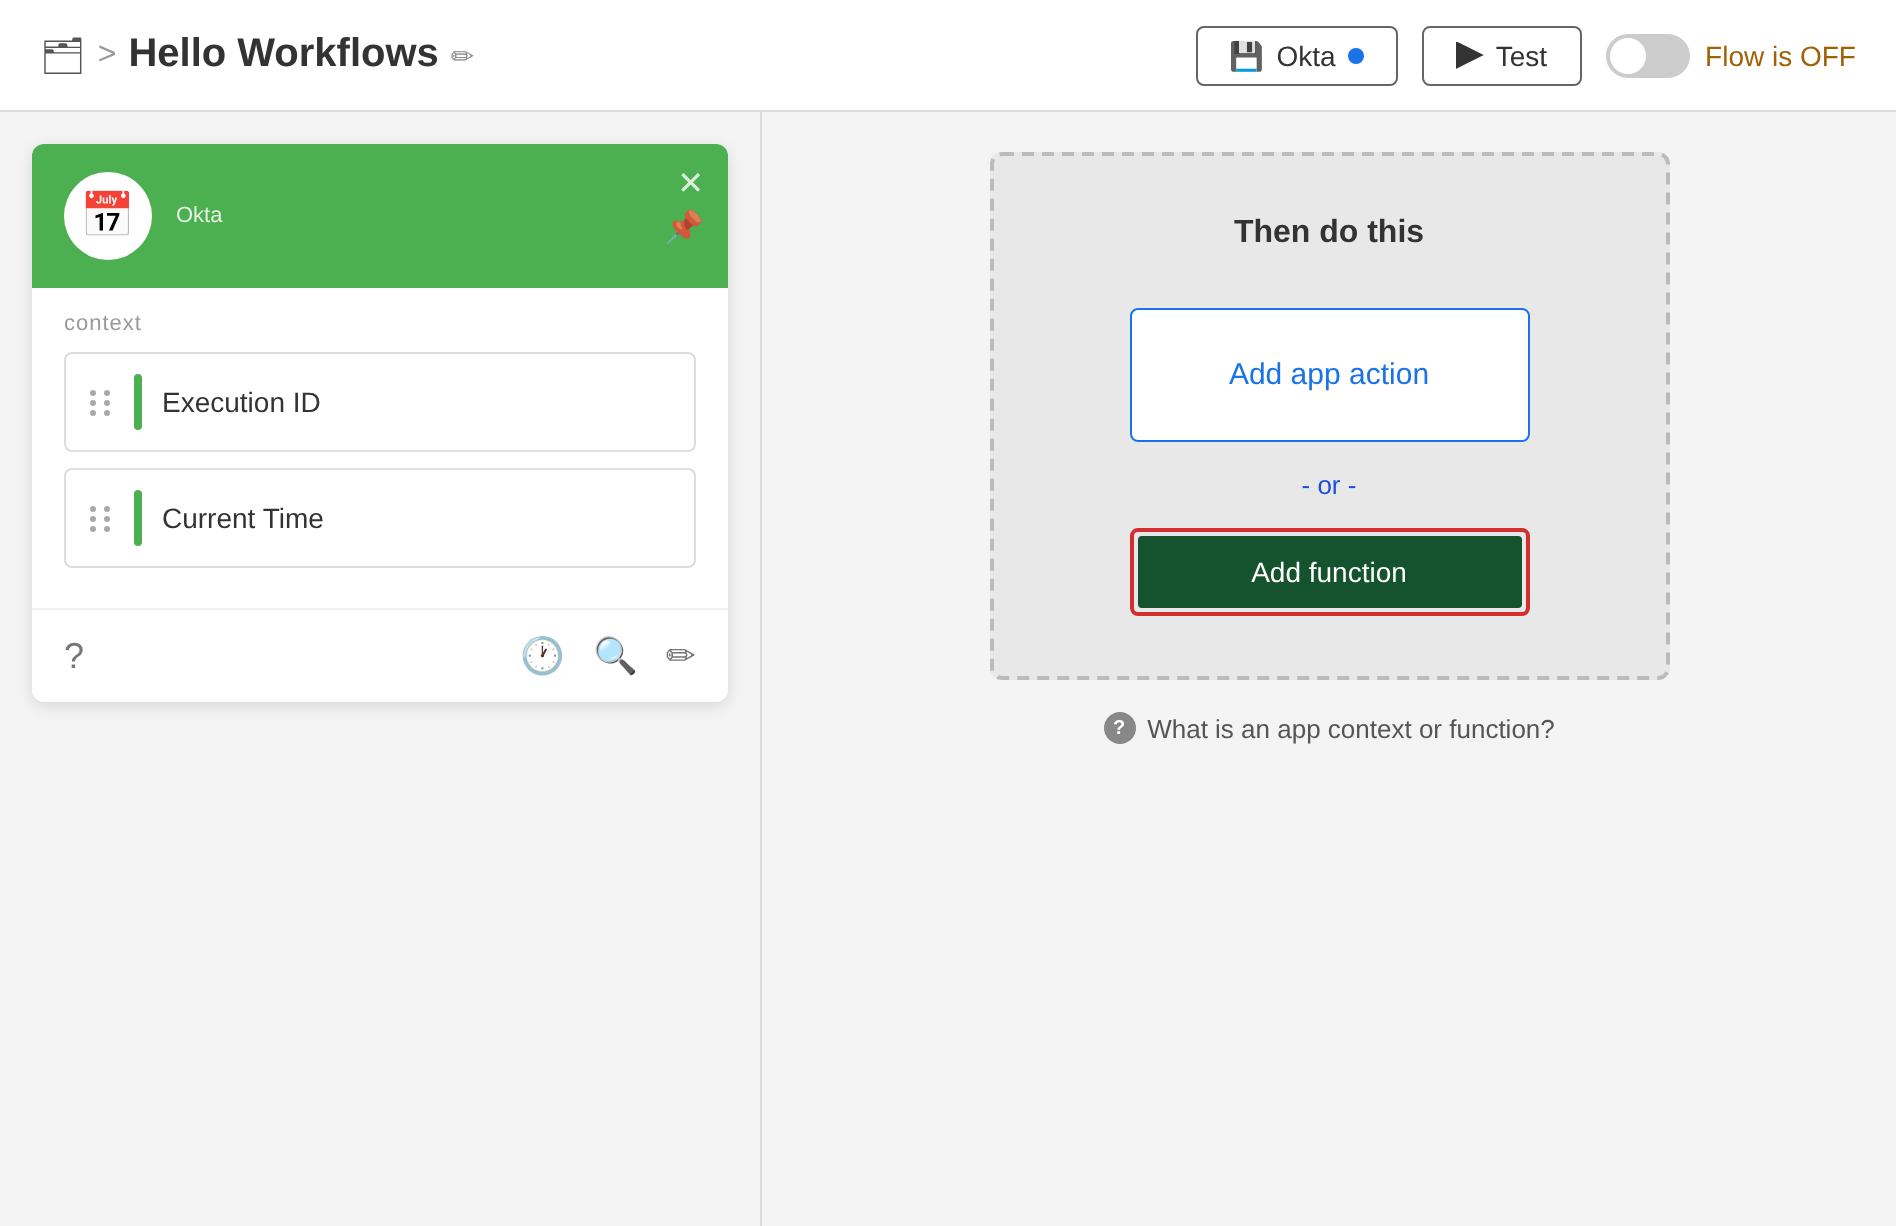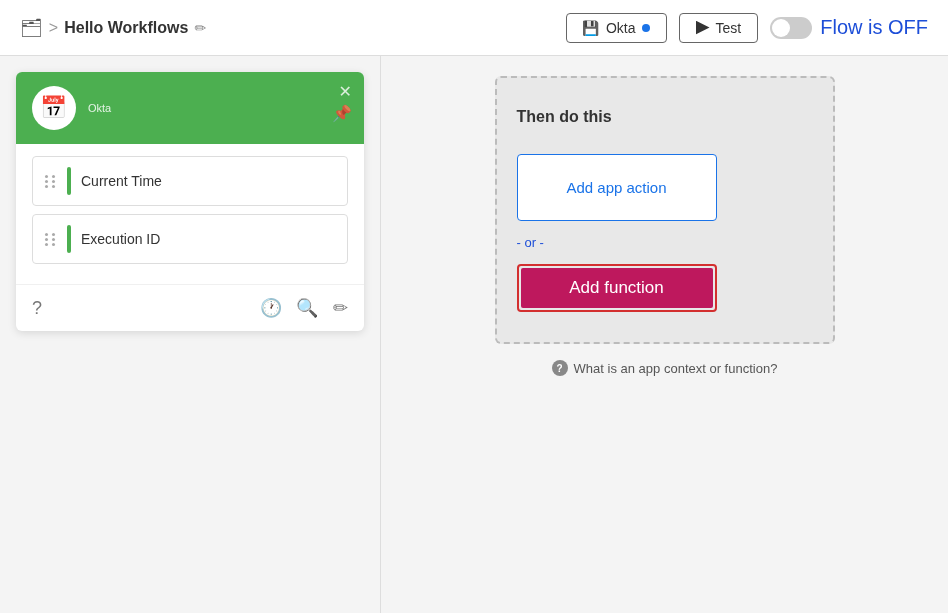--- a/index.html
+++ b/index.html
@@ -37,21 +37,21 @@
     .breadcrumb-folder {
       color: #555;
       font-size: 18px;
     }
 
     .breadcrumb-sep {
       color: #999;
     }
 
     .breadcrumb-title {
-      font-size: 16px;
+      font-size: 20px;
       font-weight: 600;
     }
 
     .edit-icon {
       color: #888;
       font-size: 14px;
       cursor: pointer;
     }
 
     .top-actions {
@@ -126,22 +126,22 @@
       height: 18px;
       background: #fff;
       border-radius: 50%;
       position: absolute;
       top: 2px;
       left: 2px;
       transition: left 0.2s;
     }
 
     .flow-status-label {
-      font-size: 20px;
-      color: #1d4ed8;
+      font-size: 14px;
+      color: #a16207;
       font-weight: 500;
     }
 
     
     .main-content {
       display: flex;
       flex: 1;
       overflow: hidden;
     }
 
@@ -303,20 +303,21 @@
     }
 
     .then-do-box {
       border: 2px dashed #bbb;
       border-radius: 6px;
       background: #e8e8e8;
       width: 340px;
       padding: 30px 20px;
       display: flex;
       flex-direction: column;
+      align-items: center;
       gap: 0;
     }
 
     .then-do-title {
       font-size: 16px;
       font-weight: 700;
       color: #333;
       margin-bottom: 28px;
     }
 
@@ -340,26 +341,26 @@
     }
 
     .btn-add-function-wrapper {
       border: 2.5px solid #d32f2f;
       border-radius: 4px;
       padding: 2px;
       width: 200px;
     }
 
     .btn-add-function {
-      background: #be185d;
+      background: #14532d;
       color: #fff;
       border: none;
       border-radius: 2px;
       padding: 10px 28px;
-      font-size: 17px;
+      font-size: 14px;
       font-weight: 500;
       cursor: pointer;
       width: 100%;
       text-align: center;
     }
 
     .help-text {
       margin-top: 16px;
       font-size: 13px;
       color: #555;
@@ -416,45 +417,46 @@
       <div class="card-header">
         <div class="card-icon">📅</div>
         <div class="card-header-text">
           <span class="card-subtitle">Okta</span>
         </div>
         <span class="card-close">✕</span>
         <span class="pin-icon">📌</span>
       </div>
 
       <div class="card-body">
+        <div class="context-label">context</div>
+
+        <div class="context-item">
+          <div class="drag-handle">
+            <div class="drag-dot"></div>
+              <div class="drag-dot"></div>
+            <div class="drag-dot"></div>
+              <div class="drag-dot"></div>
+            <div class="drag-dot"></div>
+              <div class="drag-dot"></div>
+          </div>
+          <div class="green-bar"></div>
+          <span class="context-item-label">Execution ID</span>
+        </div>
 
         <div class="context-item">
           <div class="drag-handle">
             <div class="drag-dot"></div>
               <div class="drag-dot"></div>
             <div class="drag-dot"></div>
               <div class="drag-dot"></div>
             <div class="drag-dot"></div>
               <div class="drag-dot"></div>
           </div>
           <div class="green-bar"></div>
           <span class="context-item-label">Current Time</span>
-        </div>
-
-        <div class="context-item">
-          <div class="drag-handle">
-            <div class="drag-dot"></div>
-              <div class="drag-dot"></div>
-            <div class="drag-dot"></div>
-              <div class="drag-dot"></div>
-            <div class="drag-dot"></div>
-              <div class="drag-dot"></div>
-          </div>
-          <div class="green-bar"></div>
-          <span class="context-item-label">Execution ID</span>
         </div>
       </div>
 
       <div class="card-footer">
         <span class="footer-icon">?</span>
         <div class="footer-right-icons">
           <span class="footer-icon">🕐</span>
           <span class="footer-icon">🔍</span>
           <span class="footer-icon">✏</span>
         </div>

